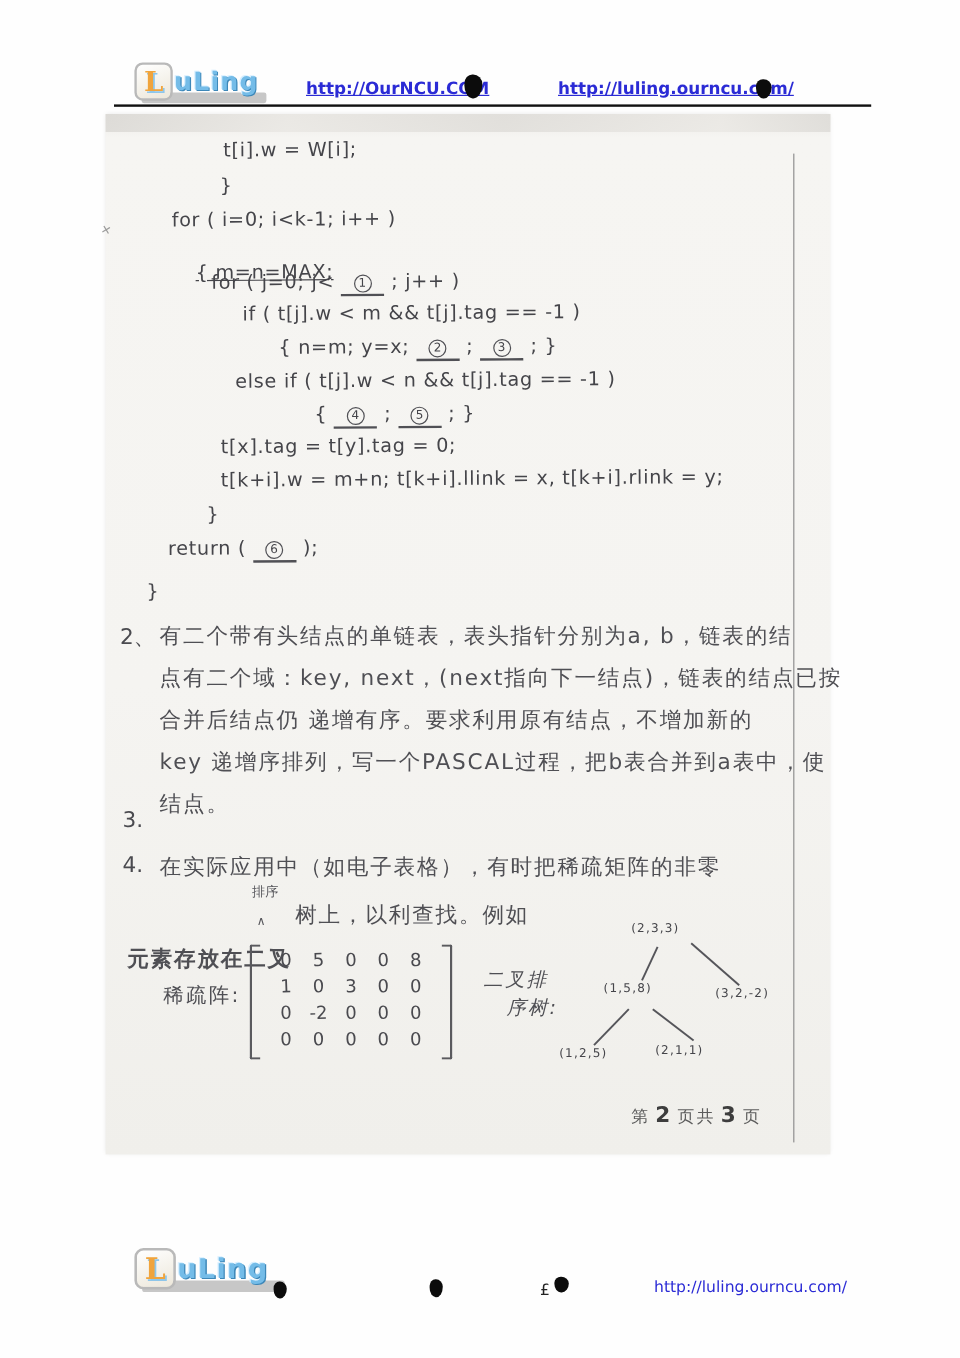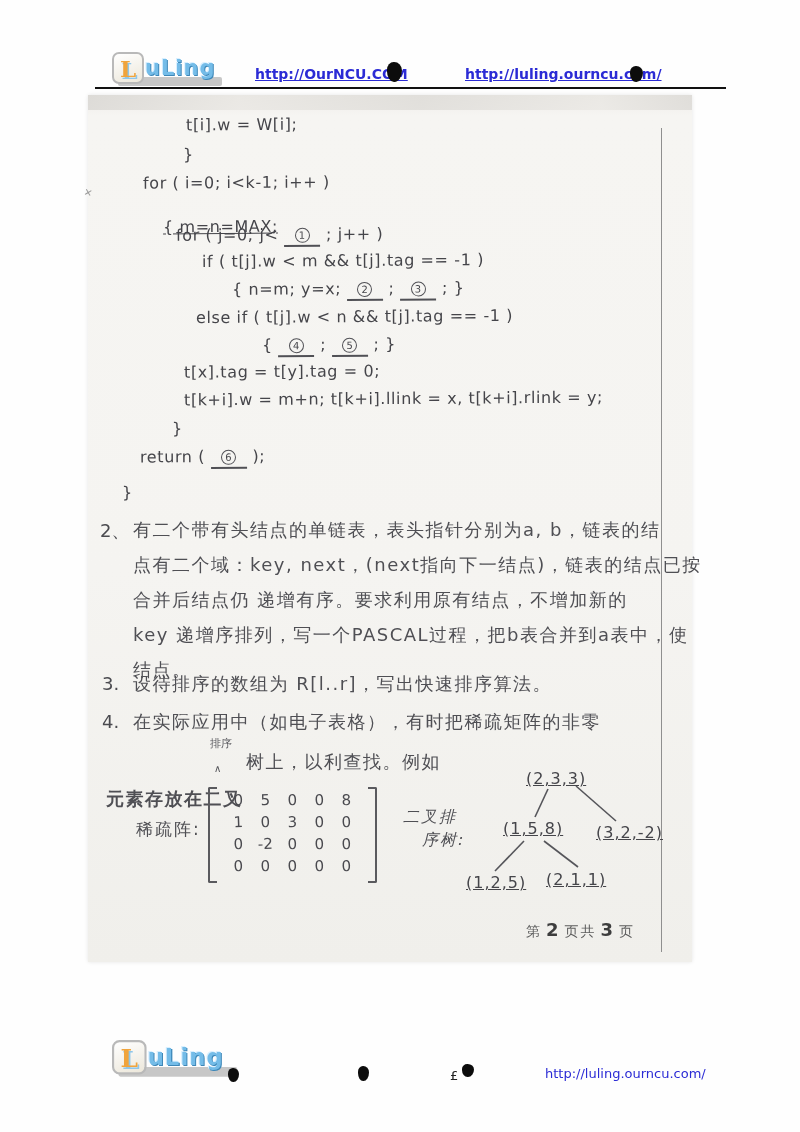--- a/index.html
+++ b/index.html
@@ -47,21 +47,21 @@
   .bracket.l { border-right:none; border-radius:2px 0 0 2px; }
   .bracket.r { border-left:none; border-radius:0 2px 2px 0; }
   .matrix-grid { padding:4px 8px; }
   .m-row { display:flex; }
   .m-cell { width:27px; height:22px; text-align:center; font-size:15px; color:#4a4a4f; transform:rotate(-2deg); }
 
   
   .tree-label { position:absolute; font-size:16px; letter-spacing:2px; color:#4f4f54;font-style:italic; }
   .tree { position:absolute; }
   .tree svg { position:absolute; left:0; top:0; }
-  .tnode { position:absolute; font-size:16px; letter-spacing:1px; white-space:nowrap; color:#45454a;text-decoration:underline; }
+  .tnode { position:absolute; font-size:10px; letter-spacing:1px; white-space:nowrap; color:#45454a; }
 
   
   .pagenum { position:absolute; font-size:14px; color:#5c5c5c; letter-spacing:2px; }
   .pagenum .hn { font-size:18px; font-weight:bold; color:#3d3d3d; padding:0 4px; }
 
   
   .ftr-url { position:absolute; color:#2b2bd5; font-size:13px; white-space:nowrap; }
   .pound { position:absolute; font-size:13px; color:#222; }
 </style>
 </head>
@@ -108,21 +108,20 @@
     <span class="q-num" style="left:12px; top:424px;">2、</span>
     <div class="q2-lines" style="left:45px; top:423px;">
         <div class="hand-line">有二个带有头结点的单链表，表头指针分别为a, b，链表的结</div>
         <div class="hand-line">点有二个域：key, next，(next指向下一结点)，链表的结点已按</div>
         <div class="hand-line">合并后结点仍 递增有序。要求利用原有结点，不增加新的</div>
         <div class="hand-line">key 递增序排列，写一个PASCAL过程，把b表合并到a表中，使</div>
         <div class="hand-line">结点。</div>
       </div>
 
     <span class="q-num" style="left:14px; top:578px;">3.</span>
-    <span class="q-line" style="left:45px; top:577px;">设待排序的数组为 R[l..r]，写出快速排序算法。</span>
 
     <span class="q-num" style="left:14px; top:616px;">4.</span>
     <span class="q-line" style="left:45px; top:615px;">在实际应用中（如电子表格），有时把稀疏矩阵的非零</span>
     <span class="ann" style="left:122px; top:641px;">排序</span>
     <span class="caret" style="left:126px; top:668px;">∧</span>
     <span class="q-line" style="left:18px; top:692px;font-weight:bold;">元素存放在二叉</span>
     <span class="q-line" style="left:158px; top:655px;">树上，以利查找。例如</span>
 
     <span class="matrix-label" style="left:48px; top:723px;text-align:right;">稀疏阵:</span>
     <div class="matrix-wrap" style="left:120px; top:692px;">

